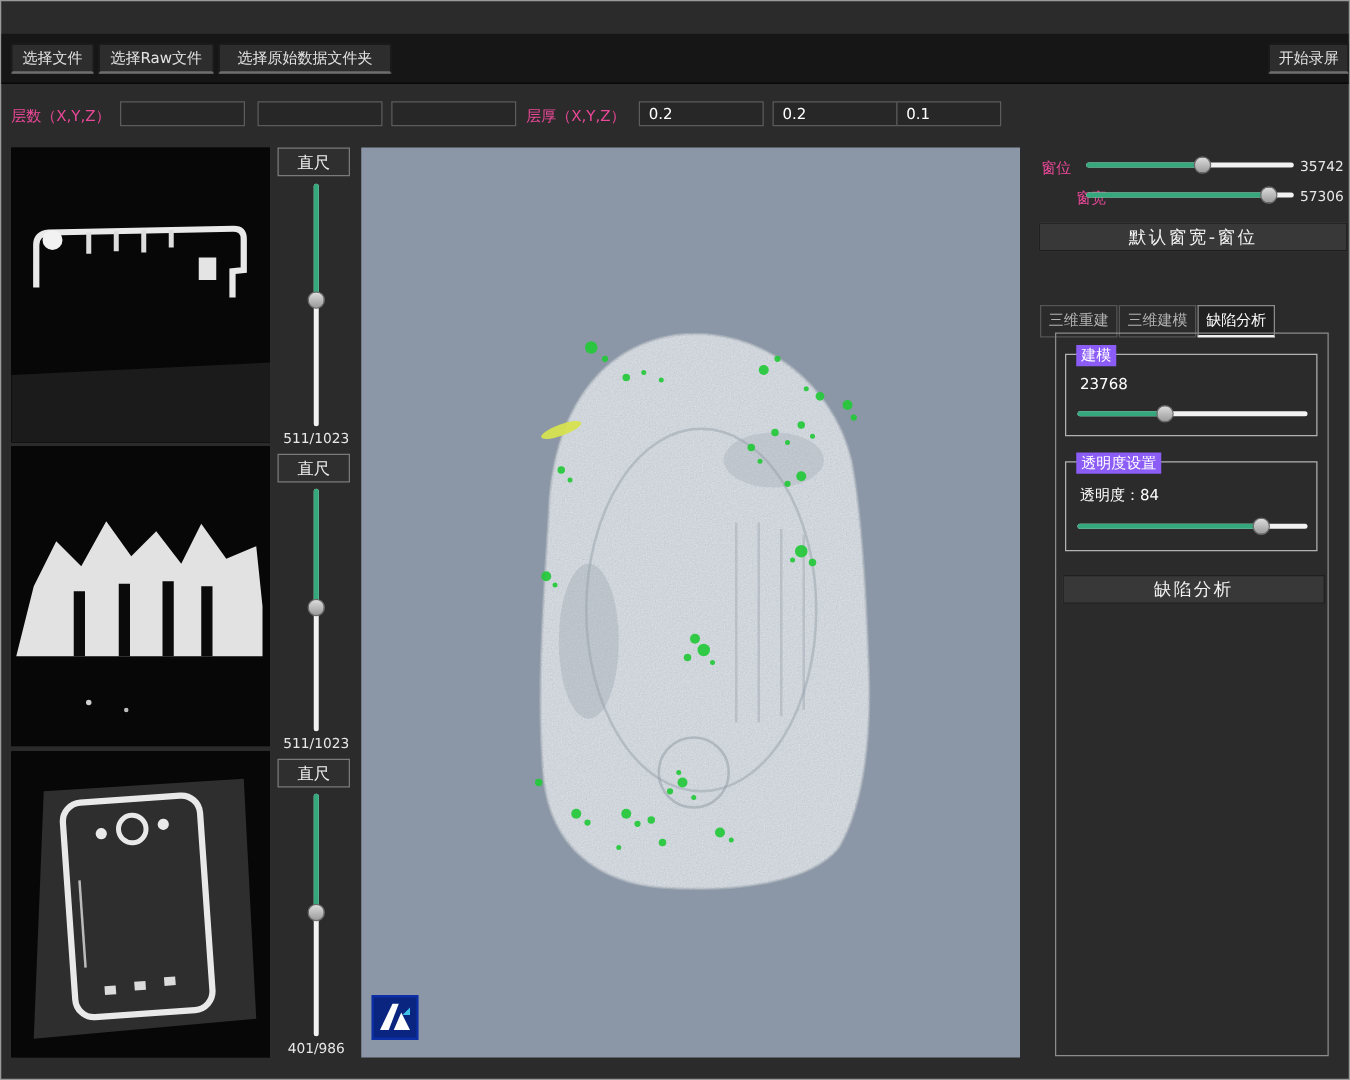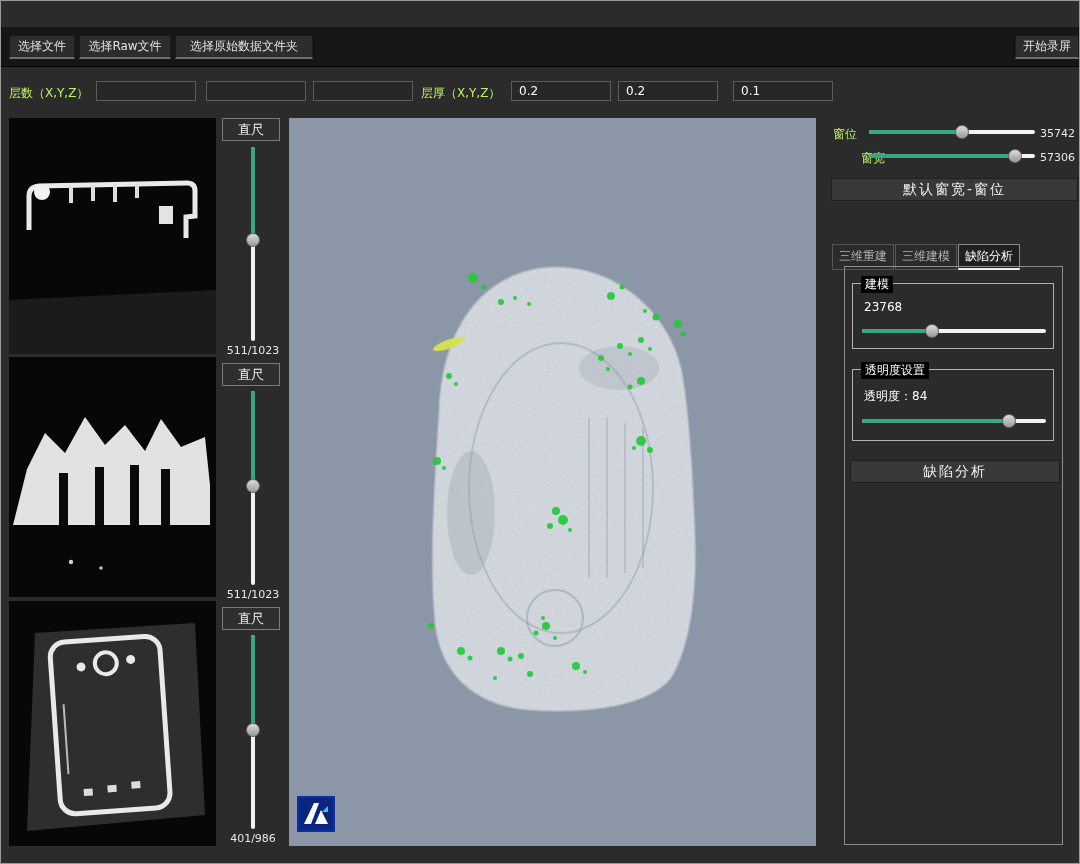--- a/index.html
+++ b/index.html
@@ -17,21 +17,21 @@
   .win-controls { position:absolute; right:0; top:0; height:24px; display:flex; }
   .win-btn { width:47px; height:24px; display:flex; align-items:center; justify-content:center;
              font-size:12px; color:#333; cursor:pointer; }
   
   .toolbar { position:absolute; top:26px; left:0; right:0; height:40px; background:#161616;
              border-bottom:1px solid #050505; }
   .tool-btn { position:absolute; top:8px; height:24px; background:#2d2d2d; color:#e3e3e3;
               font-size:12px; display:flex; align-items:center; justify-content:center;
               border:1px solid #1a1a1a; border-bottom:2px solid #6e6e6e; cursor:pointer; }
   
-  .label { position:absolute; color:#bef264; font-size:12px; white-space:nowrap; }
+  .label { position:absolute; color:#ec4899; font-size:12px; white-space:nowrap; }
   .field { position:absolute; height:20px; background:#272727; border:1px solid #5c5c5c;
            color:#ffffff; font-size:12px; padding:0 7px; font-family:inherit; outline:none; }
   .big-btn { position:absolute; background:#383838; color:#f2f2f2; font-size:15px;
              display:flex; align-items:center; justify-content:center; cursor:pointer;
              box-shadow:inset 0 0 0 1px #1f1f1f; letter-spacing:2px; }
   
   .slice { position:absolute; left:8px; width:207px; background:#000; overflow:hidden; }
   .slice svg { display:block; }
   .ruler-btn { position:absolute; left:221px; width:58px; height:23px; background:#2f2f2f;
                border:1px solid #7a7a7a; color:#f2f2f2; font-size:13px; display:flex;
@@ -58,21 +58,21 @@
   
   .value-text { position:absolute; color:#e8e8e8; font-size:11px; }
   .tabbar { position:absolute; left:831px; top:243px; display:flex; }
   .tab { padding:3px 6px; font-size:12px; color:#b2b2b2; background:#2b2b2b;
          border:1px solid #555; margin-right:1px; cursor:pointer; white-space:nowrap; }
   .tab.active { color:#ffffff; background:#202020; border-color:#8a8a8a;
                 border-bottom:2px solid #f2f2f2; }
   .panel-frame { position:absolute; left:843px; top:265px; width:219px; height:579px;
                  border:1px solid #8c8c8c; }
   .groupbox { position:absolute; border:1px solid #b2b2b2; }
-  .gb-title { position:absolute; top:-8px; left:8px; background:#000000; padding:0 4px;
+  .gb-title { position:absolute; top:-8px; left:8px; background:#8b5cf6; padding:0 4px;
               font-size:12px; color:#fff; white-space:nowrap; }
   .gb-text { position:absolute; left:11px; font-size:12px; color:#fff; }
 </style>
 </head>
 <body>
 
 <div id="app">
 
 
   <div class="toolbar"></div>
@@ -81,21 +81,21 @@
   <div class="tool-btn" style="top:34px;left:174px;width:138px;">选择原始数据文件夹</div>
   <div class="tool-btn" style="top:34px;left:1014px;width:64px;">开始录屏</div>
 
   <span class="label" style="left:8px;top:84px;">层数（X,Y,Z）</span>
   <input class="field" style="left: 95px; top: 80px; width: 100px;" value="">
   <input class="field" style="left: 205px; top: 80px; width: 100px;" value="">
   <input class="field" style="left: 312px; top: 80px; width: 100px;" value="">
   <span class="label" style="left:420px;top:84px;">层厚（X,Y,Z）</span>
   <input class="field" style="left: 510px; top: 80px; width: 100px;" value="0.2">
   <input class="field" style="left: 617px; top: 80px; width: 100px;" value="0.2">
-  <input class="field" style="left: 732px; top: 80px; width: 100px;" value="0.1">
+  <input class="field" style="left: 716px; top: 80px; width: 84px;" value="0.1">
 
   <div class="slice" style="top:117px;height:236px;">
     <svg width="207" height="236" viewBox="0 0 207 236">
       <rect width="207" height="236" fill="#070707"></rect>
       <polygon points="0,182 207,172 207,236 0,236" fill="#1b1b1b"></polygon>
       <path d="M20,112 L20,78 Q20,69 30,68 L178,65 Q186,65 186,73 L186,98 L177,99 L177,120" fill="none" stroke="#e9e9e9" stroke-width="5"></path>
       <circle cx="33" cy="74" r="8" fill="#f2f2f2"></circle>
       <path d="M62,68 V85 M84,67 V83 M106,66 V84 M128,66 V80" stroke="#dddddd" stroke-width="4" fill="none"></path>
       <rect x="150" y="88" width="14" height="18" fill="#e4e4e4"></rect>
     </svg>

